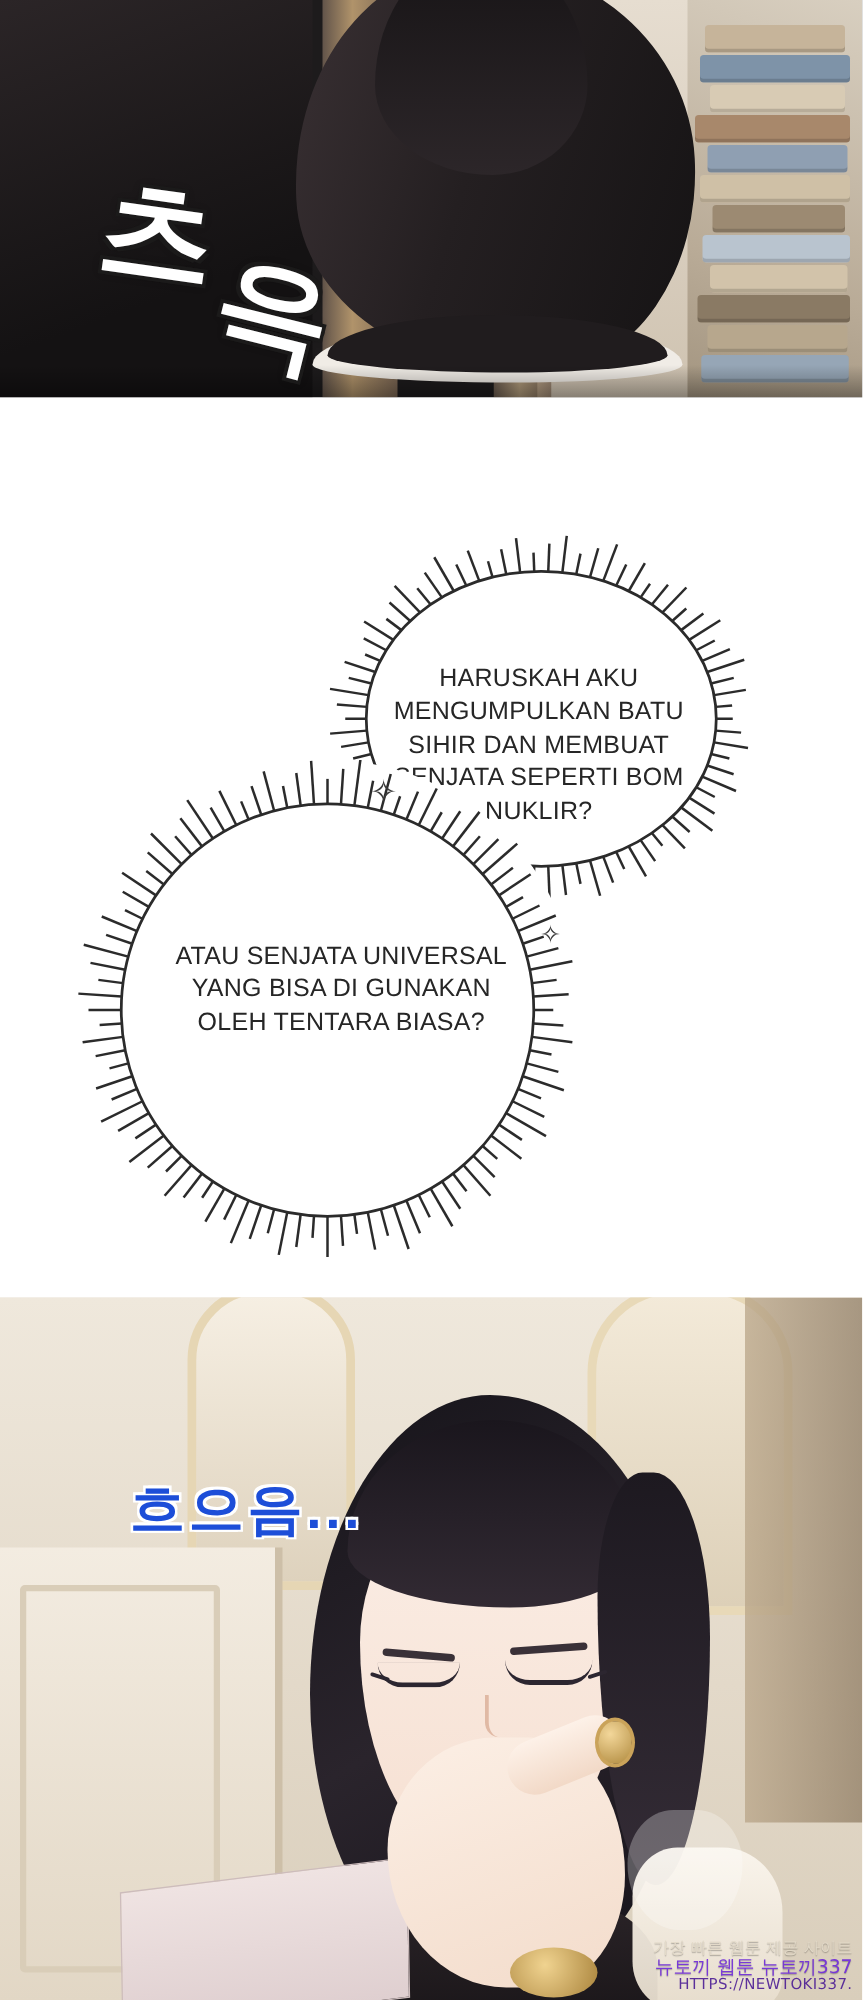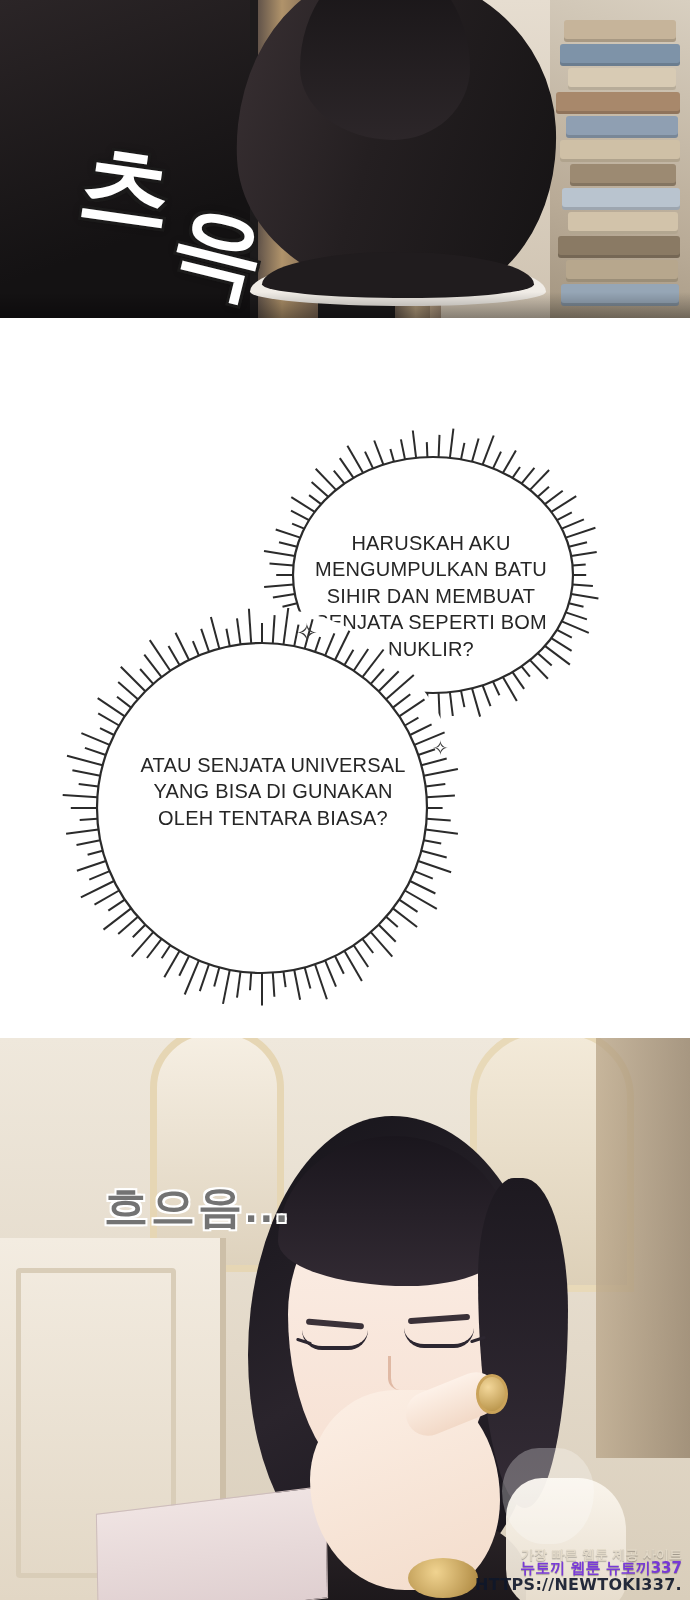--- a/index.html
+++ b/index.html
@@ -351,41 +351,41 @@
     width: 230px; height: 110px;
     background: linear-gradient(180deg, #efe3e2, #dfcfd0);
     transform: rotate(-7deg) skewX(-6deg);
     border: 1px solid #cdbcbc;
   }
   .sfx2 {
     position: absolute;
     left: 104px;
     top: 1178px;
     font-size: 44px;
-    color: #737373;
+    color: #1d4ed8;
     font-weight: 700;
     letter-spacing: 3px;
     white-space: nowrap;
     text-shadow:
       -2px -2px 0 #fff, 2px -2px 0 #fff,
       -2px 2px 0 #fff, 2px 2px 0 #fff;
   }
   .watermark {
     position: absolute;
     right: 8px;
     bottom: 6px;
     text-align: right;
     line-height: 1.05;
     font-family: "DejaVu Sans", sans-serif;
-    font-weight: 700;
+    font-weight: 400;
     opacity: .9;
   }
   .wm1 { font-size: 13px; color: #e2d9c8; text-shadow: 0 1px 1px rgba(0,0,0,.35); }
   .wm2 { font-size: 15px; color: #6d28d9; text-shadow: 0 1px 1px rgba(0,0,0,.35); }
-  .wm3 { font-size: 16px; color: #0f172a; letter-spacing: .3px; }
+  .wm3 { font-size: 12px; color: #4c1d95; letter-spacing: .3px; }
   .wm-dog {
     position: absolute;
     right: 96px;
     bottom: 56px;
     width: 92px;
     height: 96px;
     background: rgba(255,255,255,.28);
     border-radius: 40% 40% 45% 45% / 45% 45% 55% 55%;
   }
 </style>

